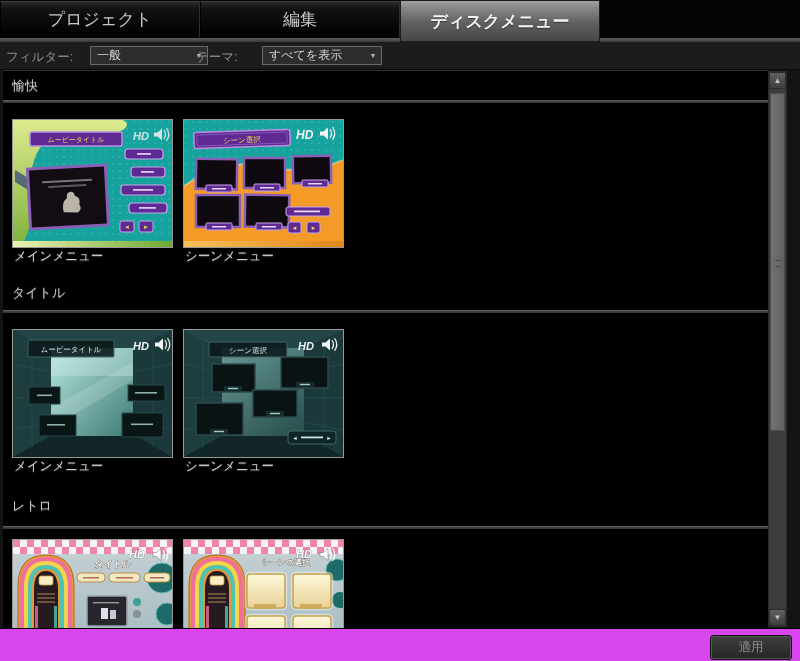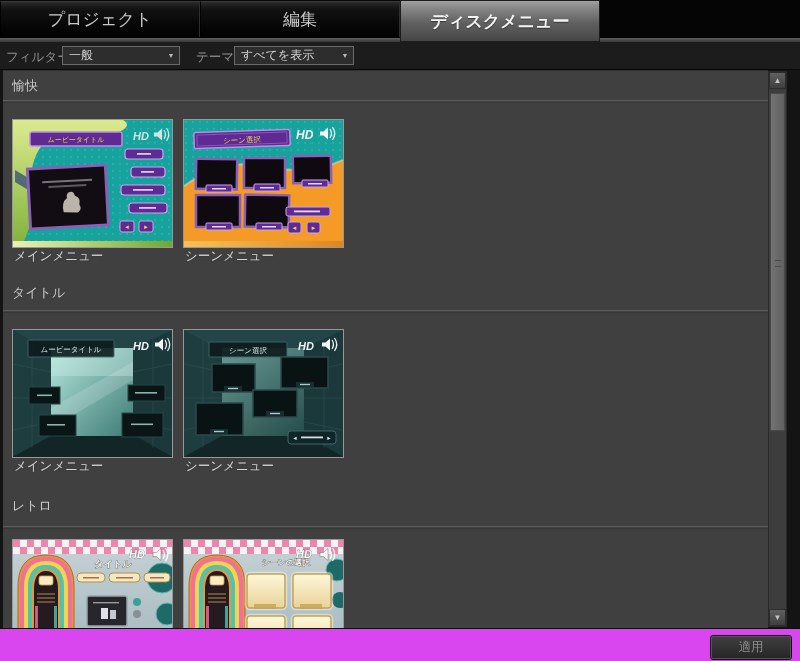--- a/index.html
+++ b/index.html
@@ -14,25 +14,25 @@
   .tab.active{top:0;height:42px;z-index:2;
        background:linear-gradient(180deg,#a2a2a2 0%,#8b8b8b 14%,#606060 55%,#464646 100%);
        border:1px solid #1c1c1c;color:#f4f4f4;text-shadow:0 1px 1px rgba(0,0,0,.45);font-weight:bold;}
   .tab-understrip{position:absolute;left:0;top:38px;width:800px;height:4px;
        background:linear-gradient(180deg,#5e5e5e,#383838);}
   
   .filterbar{position:absolute;left:0;top:42px;width:800px;height:27px;background:#1c1c1c;
        border-bottom:1px solid #0a0a0a;z-index:1;}
   .flabel{position:absolute;top:7px;color:#8f8f8f;font-size:12.5px;}
   .dd{position:absolute;top:4px;height:19px;box-sizing:border-box;background:#2d2d2d;
-      border:1px solid #6a6a6a;color:#d6d6d6;font-size:12px;display:flex;align-items:center;cursor:pointer;}
+      border:1px solid #6a6a6a;color:#d6d6d6;font-size:12px;display:flex;align-items:center;cursor:pointer;margin-left:28px;}
   .dd .val{flex:1;padding-left:6px;white-space:nowrap;overflow:hidden;}
   .dd .arr{width:16px;text-align:center;font-size:7px;color:#b8b8b8;}
   
-  .panel{position:absolute;left:3px;top:70px;width:765px;height:558px;background:#404040;
+  .panel{position:absolute;left:3px;top:70px;width:765px;height:558px;background:#000000;
          border-top:1px solid #303030;box-sizing:border-box;overflow:hidden;}
   .sec-title{position:absolute;left:9px;color:#cacaca;font-size:13px;text-shadow:0 1px 1px #3c3c3c;}
   .sec-divider{position:absolute;left:0;width:765px;height:3px;
          background:linear-gradient(180deg,#6c6c6c 0%,#454545 40%,#323232 100%);}
   .thumb{position:absolute;width:159px;height:127px;border:1px solid #989898;background:#222;cursor:pointer;}
   .thumb svg{display:block;}
   .row3clip{position:absolute;left:0;top:468px;width:765px;height:90px;overflow:hidden;}
   .row3clip .thumb{top:0;}
   .caption{position:absolute;color:#d4d4d4;font-size:12.5px;text-shadow:0 1px 1px #3a3a3a;}
   

